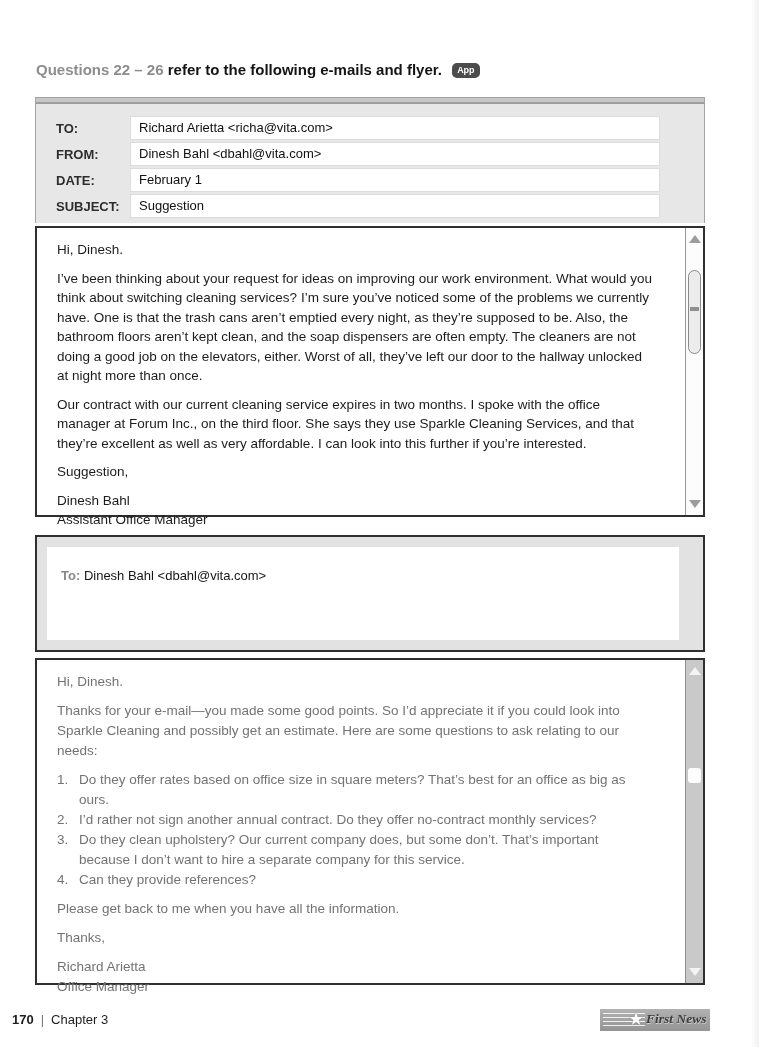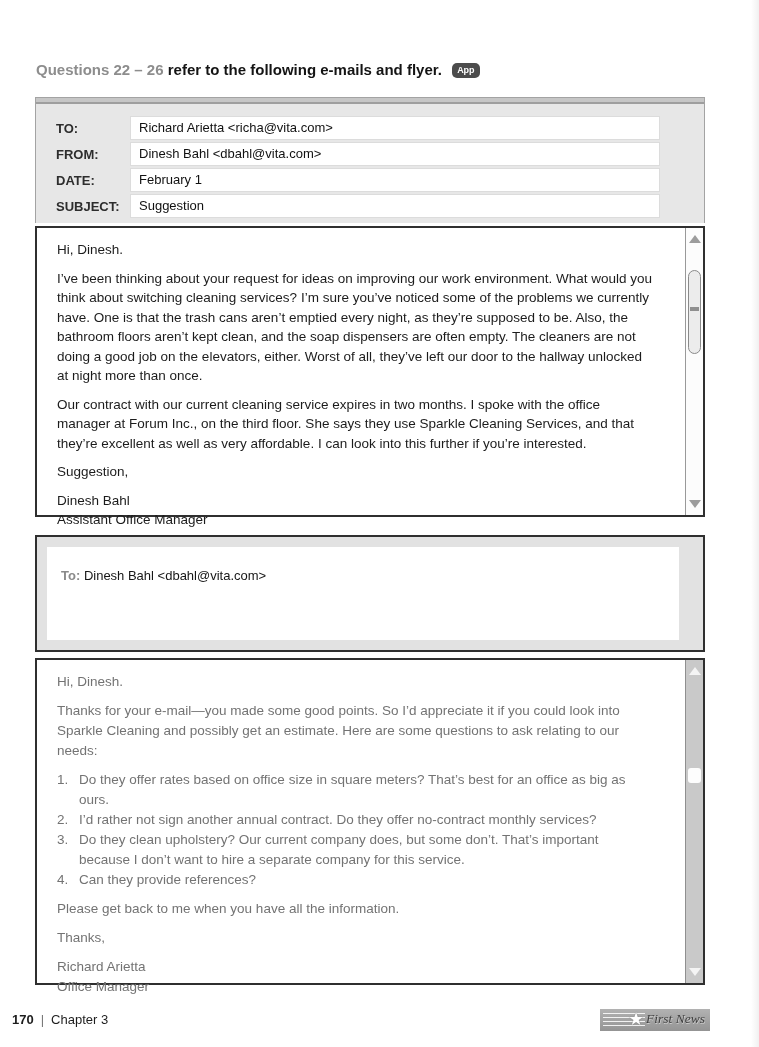--- a/index.html
+++ b/index.html
@@ -118,21 +118,21 @@
     position: absolute; left: 3px; top: 4px; bottom: 4px; width: 42px;
     background: repeating-linear-gradient(to bottom, rgba(255,255,255,.85) 0 1.5px, rgba(255,255,255,0) 1.5px 4px);
   }
   .logo .star {
     position: absolute; left: 28px; top: -1px; font-size: 18px; color: #fff;
     text-shadow: 0 0 1px #555;
   }
   .logo .logo-text {
     position: absolute; left: 46px; top: 2px;
     font-family: "Liberation Serif", "DejaVu Serif", serif;
-    font-style: italic; font-weight: normal; font-size: 13.5px; color: #3d3d3d;
+    font-style: italic; font-weight: bold; font-size: 13.5px; color: #3d3d3d;
     text-shadow: 0.5px 0.5px 0 rgba(255,255,255,.5);
   }
 </style>
 </head>
 <body>
 
 <div class="page">
 
   <div class="instruction">
     <span class="q-range">Questions 22 – 26</span><span class="q-rest"> refer to the following e-mails and flyer.</span>

